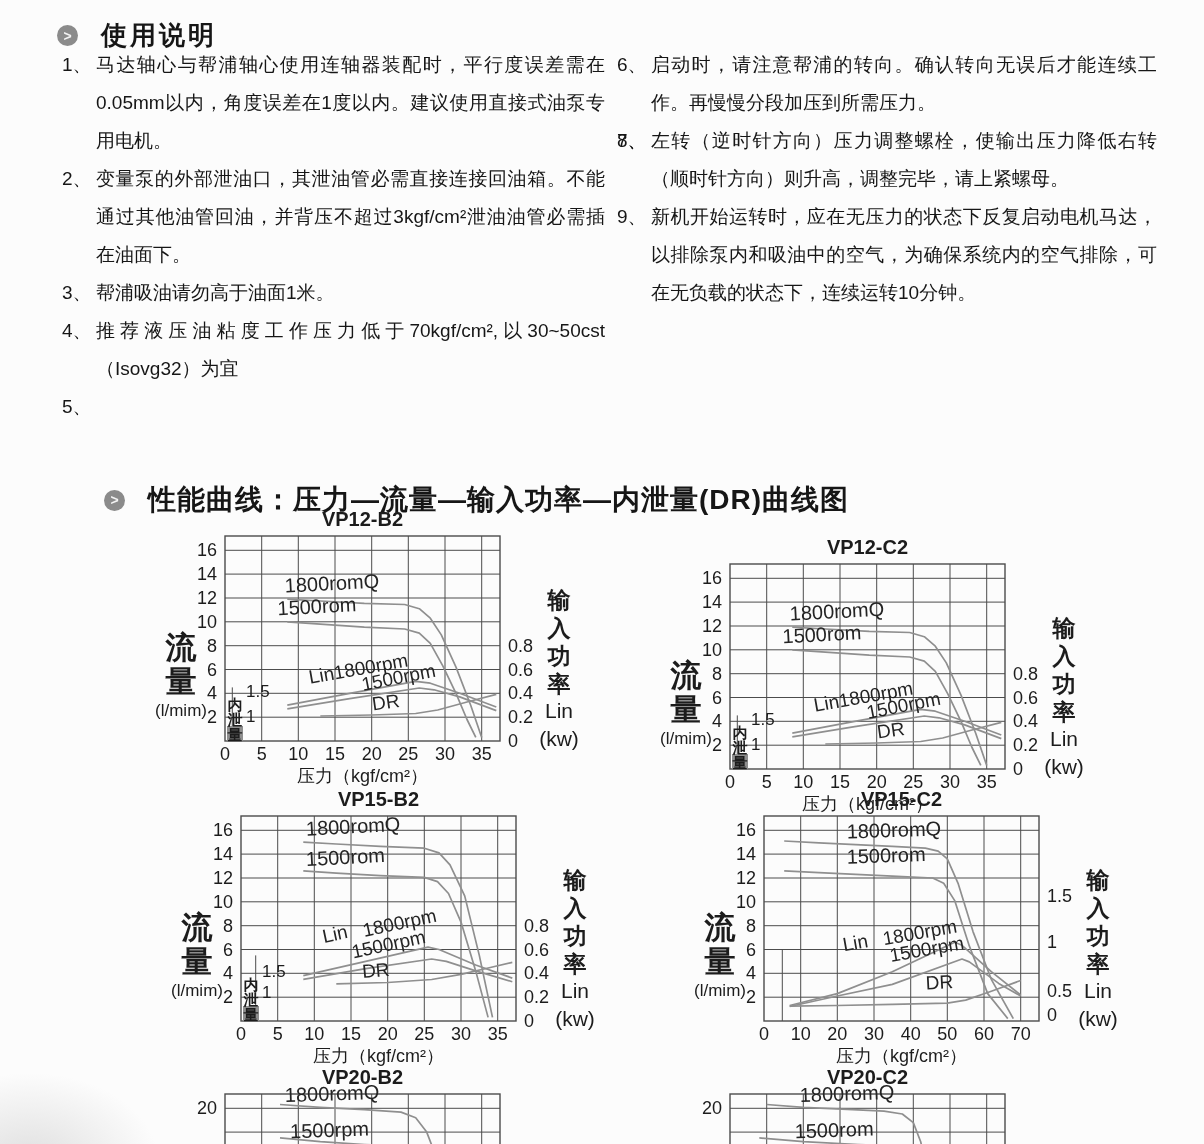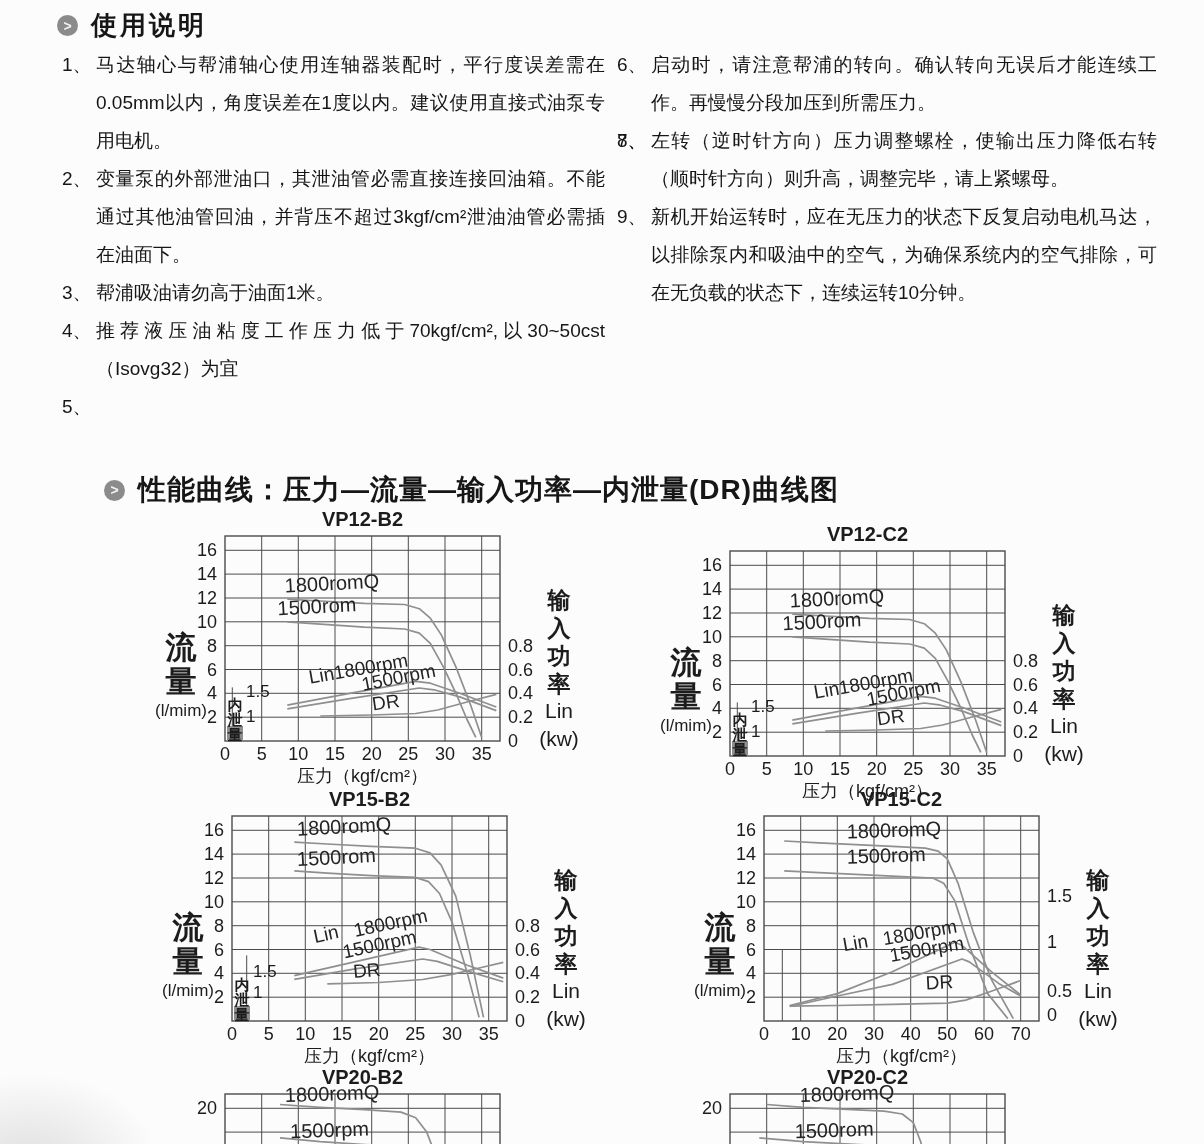--- a/index.html
+++ b/index.html
@@ -7,21 +7,21 @@
     width:1204px;height:1144px;overflow:hidden;position:relative;
     background:#fcfcfc;color:#161616;
     font-family:"Liberation Sans","DejaVu Sans",sans-serif;
   }
   .sec-head{position:absolute;display:flex;align-items:center;gap:13px;}
   .bullet{
     width:21px;height:21px;border-radius:50%;background:#8b8b8b;color:#f4f4f4;
     display:flex;align-items:center;justify-content:center;
     font-size:14px;font-weight:bold;flex:0 0 auto;line-height:1;
   }
-  .sec-title{font-weight:bold;margin:0;}
+  .sec-title{font-weight:bold;margin:10px;}
   #usage-head{left:57px;top:8px;}
   #usage-head .sec-title{font-size:26px;letter-spacing:3px;}
   #perf-head{left:104px;top:471px;}
   #perf-head .sec-title{font-size:28px;letter-spacing:1px;}
   .col{position:absolute;top:46px;font-size:19px;line-height:38px;
        list-style:none;margin:0;padding:0;text-align:justify;}
   #col-left{left:62px;width:543px;}
   #col-right{left:617px;width:540px;}
   .col li{position:relative;padding-left:34px;}
   .col .num{position:absolute;left:0;top:0;}
@@ -123,21 +123,21 @@
       <path d="M142.3 197.2 L204.7 185.3 L270.7 173.4 L285.3 175.2 L314.7 185.3 L351.3 199.0" fill="none" stroke="#8f8f8f" stroke-width="1.7" stroke-linejoin="round"></path>
       <path d="M142.3 200.8 L204.7 190.7 L274.3 180.0 L289.0 181.8 L314.7 188.9 L351.3 202.6" fill="none" stroke="#8f8f8f" stroke-width="1.7" stroke-linejoin="round"></path>
       <path d="M175.3 208.0 L226.7 207.0 L270.7 205.5 L292.7 202.0 L322.0 194.0 L351.3 186.4" fill="none" stroke="#8f8f8f" stroke-width="1.7" stroke-linejoin="round"></path>
       <text x="140.1" y="84.6" font-size="20" fill="#242424" transform="rotate(-3 140.1 84.6)">1800romQ</text>
       <text x="132.8" y="107.3" font-size="20" fill="#242424" transform="rotate(-3 132.8 107.3)">1500rom</text>
       <text x="165.1" y="175.8" font-size="19" fill="#242424" transform="rotate(-10 165.1 175.8)">Lin1800rpm</text>
       <text x="217.9" y="182.9" font-size="19" fill="#242424" transform="rotate(-11 217.9 182.9)">1500rpm</text>
       <text x="228.1" y="202.6" font-size="19" fill="#242424" transform="rotate(-8 228.1 202.6)">DR</text>
     </svg>
   </div>
-<div class="chart-cell" style="left:650px;top:523px">
+<div class="chart-cell" style="left:650px;top:536px">
     <svg viewBox="0 0 460 280" width="460" height="280">
       <line x1="116.7" y1="28" x2="116.7" y2="233" stroke="#4c4c4c" stroke-width="1"></line>
       <line x1="153.3" y1="28" x2="153.3" y2="233" stroke="#4c4c4c" stroke-width="1"></line>
       <line x1="190.0" y1="28" x2="190.0" y2="233" stroke="#4c4c4c" stroke-width="1"></line>
       <line x1="226.7" y1="28" x2="226.7" y2="233" stroke="#4c4c4c" stroke-width="1"></line>
       <line x1="263.3" y1="28" x2="263.3" y2="233" stroke="#4c4c4c" stroke-width="1"></line>
       <line x1="300.0" y1="28" x2="300.0" y2="233" stroke="#4c4c4c" stroke-width="1"></line>
       <line x1="336.7" y1="28" x2="336.7" y2="233" stroke="#4c4c4c" stroke-width="1"></line>
       <line x1="80" y1="209.2" x2="355" y2="209.2" stroke="#4c4c4c" stroke-width="1"></line>
       <line x1="80" y1="185.3" x2="355" y2="185.3" stroke="#4c4c4c" stroke-width="1"></line>
@@ -192,21 +192,21 @@
       <path d="M142.3 197.2 L204.7 185.3 L270.7 173.4 L285.3 175.2 L314.7 185.3 L351.3 199.0" fill="none" stroke="#8f8f8f" stroke-width="1.7" stroke-linejoin="round"></path>
       <path d="M142.3 200.8 L204.7 190.7 L274.3 180.0 L289.0 181.8 L314.7 188.9 L351.3 202.6" fill="none" stroke="#8f8f8f" stroke-width="1.7" stroke-linejoin="round"></path>
       <path d="M175.3 208.0 L226.7 207.0 L270.7 205.5 L292.7 202.0 L322.0 194.0 L351.3 186.4" fill="none" stroke="#8f8f8f" stroke-width="1.7" stroke-linejoin="round"></path>
       <text x="140.1" y="84.6" font-size="20" fill="#242424" transform="rotate(-3 140.1 84.6)">1800romQ</text>
       <text x="132.8" y="107.3" font-size="20" fill="#242424" transform="rotate(-3 132.8 107.3)">1500rom</text>
       <text x="165.1" y="175.8" font-size="19" fill="#242424" transform="rotate(-10 165.1 175.8)">Lin1800rpm</text>
       <text x="217.9" y="182.9" font-size="19" fill="#242424" transform="rotate(-11 217.9 182.9)">1500rpm</text>
       <text x="228.1" y="202.6" font-size="19" fill="#242424" transform="rotate(-8 228.1 202.6)">DR</text>
     </svg>
   </div>
-<div class="chart-cell" style="left:152px;top:788px">
+<div class="chart-cell" style="left:161px;top:788px">
     <svg viewBox="0 0 460 280" width="460" height="280">
       <line x1="116.7" y1="28" x2="116.7" y2="233" stroke="#4c4c4c" stroke-width="1"></line>
       <line x1="153.3" y1="28" x2="153.3" y2="233" stroke="#4c4c4c" stroke-width="1"></line>
       <line x1="190.0" y1="28" x2="190.0" y2="233" stroke="#4c4c4c" stroke-width="1"></line>
       <line x1="226.7" y1="28" x2="226.7" y2="233" stroke="#4c4c4c" stroke-width="1"></line>
       <line x1="263.3" y1="28" x2="263.3" y2="233" stroke="#4c4c4c" stroke-width="1"></line>
       <line x1="300.0" y1="28" x2="300.0" y2="233" stroke="#4c4c4c" stroke-width="1"></line>
       <line x1="336.7" y1="28" x2="336.7" y2="233" stroke="#4c4c4c" stroke-width="1"></line>
       <line x1="80" y1="209.2" x2="355" y2="209.2" stroke="#4c4c4c" stroke-width="1"></line>
       <line x1="80" y1="185.3" x2="355" y2="185.3" stroke="#4c4c4c" stroke-width="1"></line>

